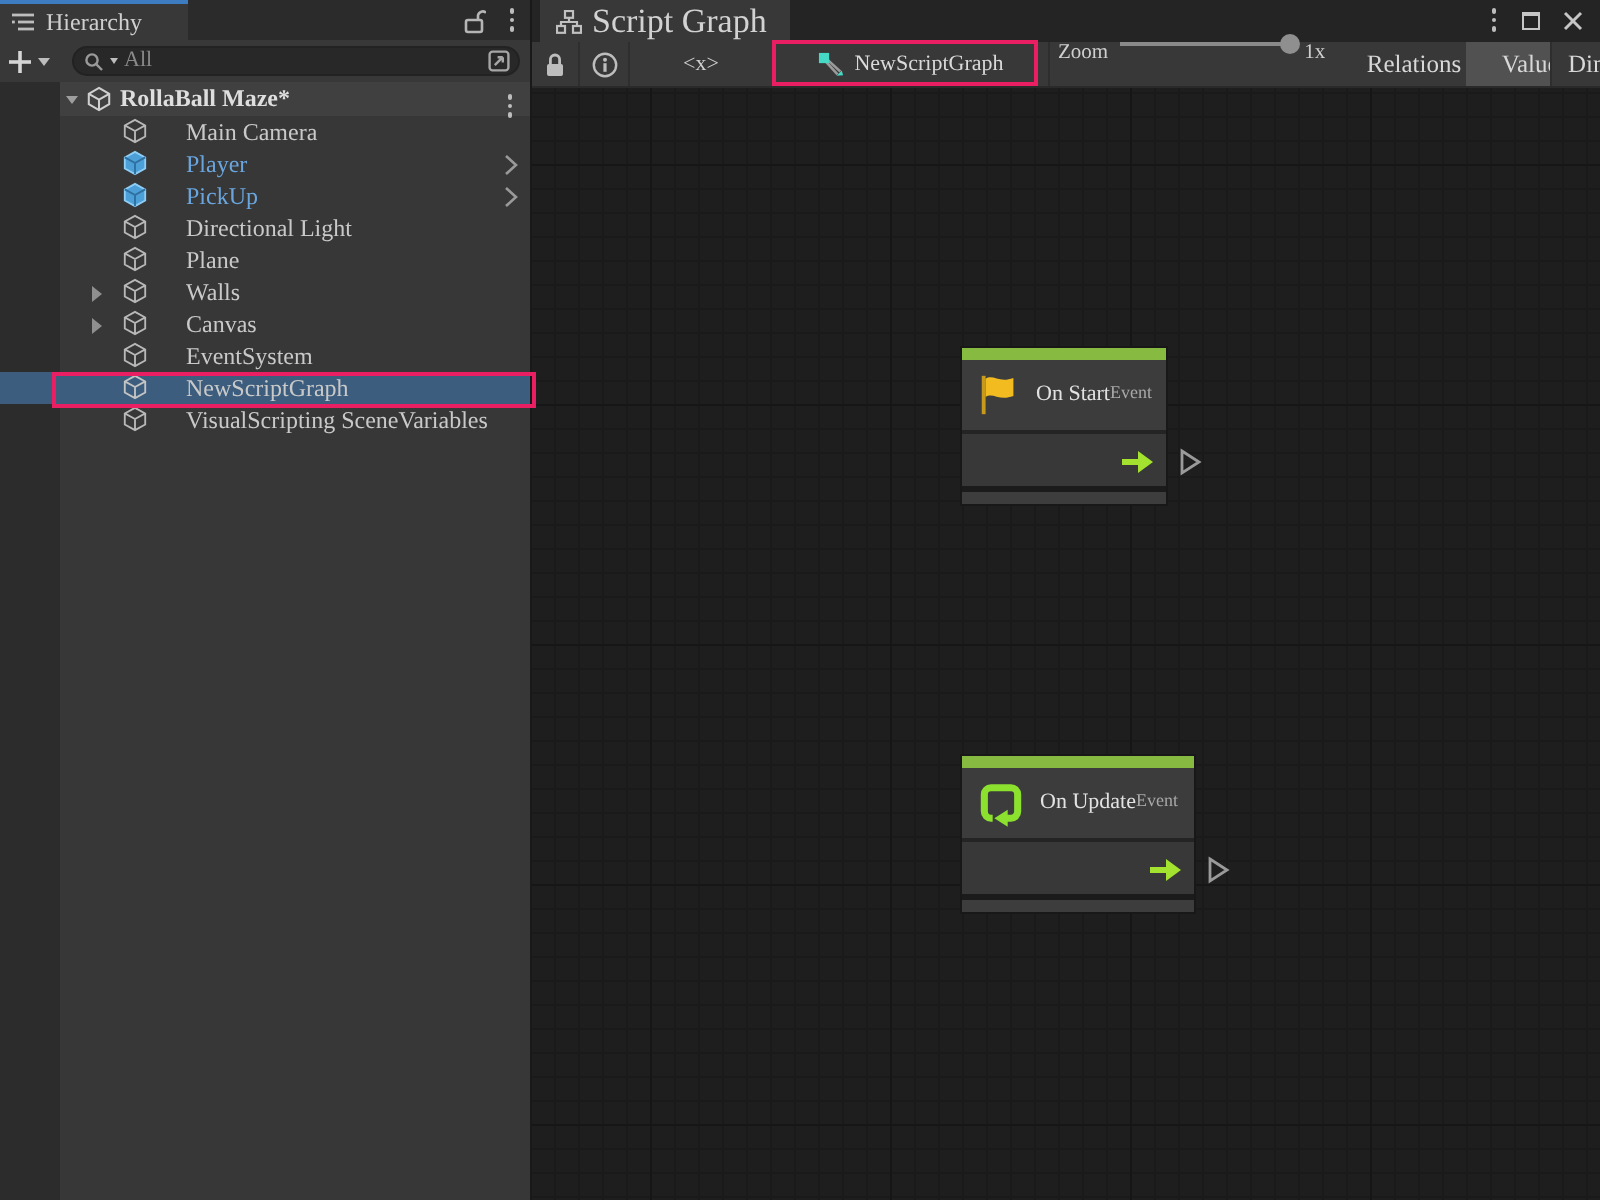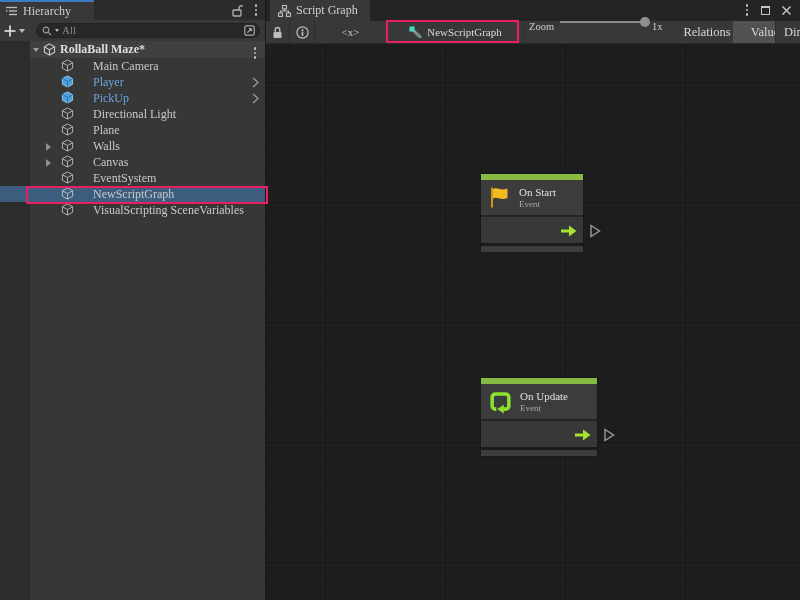--- a/index.html
+++ b/index.html
@@ -36,21 +36,21 @@
   .row .fold { position:absolute; left:46px; top:5px; width:0; height:0;
     border-top:4px solid transparent; border-bottom:4px solid transparent; border-left:5px solid #8f8f8f; }
   .row .obj-icon { position:absolute; left:61px; top:1px; }
   .row.prefab .lbl { color:#6aa5dd; }
   .row.selected { background:#3c5d7d; }
   .row .chev { position:absolute; right:6px; top:3px; }
   
   #graph { position:absolute; left:266px; top:0; width:534px; height:600px; background:#242424; }
   .graph-tabbar { position:absolute; left:0; top:0; right:0; height:21px; background:#242424; }
   .graph-tab { position:absolute; left:4px; top:0; height:21px; background:#383838;
-    display:flex; align-items:center; gap:5px; padding:0 12px 0 8px; color:#d2d2d2; font-size:12px; }
+    display:flex; align-items:center; gap:5px; padding:0 12px 0 8px; color:#d2d2d2; font-size:17px; }
   .win-controls { position:absolute; right:8px; top:0; height:20px; display:flex; align-items:center; gap:11px; }
   .maxbox { width:9px; height:9px; border:1px solid #c6c6c6; border-top-width:2px; }
   .graph-toolbar { position:absolute; left:0; top:21px; right:0; height:23px; background:#383838; border-bottom:1px solid #2a2a2a; }
   .tcell { position:absolute; top:0; height:22px; border-right:1px solid #2e2e2e;
     display:flex; align-items:center; justify-content:center; }
   .tool-label { color:#cfcfcf; font-size:11px; }
   .asset-label { display:flex; align-items:center; gap:5px; color:#dadada; font-size:11px; }
   .zoom-wrap { position:absolute; left:263px; top:0; height:22px; display:flex; gap:6px; }
   .slider-track { position:relative; width:86px; height:2px; background:#8a8a8a; }
   .slider-handle { position:absolute; right:-4px; top:-4px; width:10px; height:10px; border-radius:50%; background:#8f8f8f; }
@@ -62,21 +62,21 @@
       linear-gradient(#161616 1px, transparent 1px),
       linear-gradient(90deg,#161616 1px, transparent 1px),
       linear-gradient(#1a1a1a 1px, transparent 1px),
       linear-gradient(90deg,#1a1a1a 1px, transparent 1px);
     background-size:120px 120px,120px 120px,12px 12px,12px 12px;
     background-position:0 38px,59px 0,0 2px,11px 0; }
   
   .vnode { position:absolute; box-shadow:0 0 0 1px #181818; }
   .vn-bar { height:6px; background:#86ba41; }
   .vn-head { height:35px; background:#3c3c3c; display:flex; align-items:center; gap:7px; padding:0 7px; }
-  .vn-titles { display:flex; flex-direction:column; }
+  .vn-titles { display:flex; }
   .vn-title { font-size:11px; color:#e2e2e2; line-height:13px; white-space:nowrap; }
   .vn-sub { font-size:9px; color:#a8a8a8; line-height:10px; }
   .vn-body { position:relative; height:28px; background:#383838; border-top:2px solid #242424; }
   .vn-foot { height:9px; background:#3d3d3d; border-top:3px solid #1b1b1b; }
   .port-arrow { position:absolute; right:6px; top:8px; }
   .port-tri { position:absolute; right:-18px; top:7px; }
   
   .anno { position:absolute; border:2px solid #e91e63; z-index:50; pointer-events:none; }
   #anno-hier { left:26px; top:186px; width:242px; height:18px; }
   #anno-tool { left:386px; top:20px; width:133px; height:23px; }

